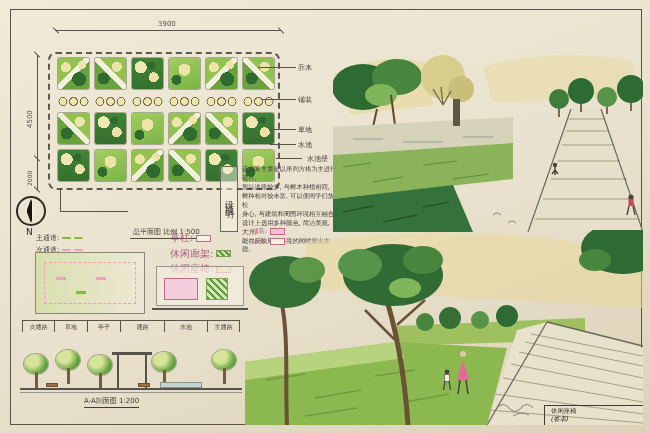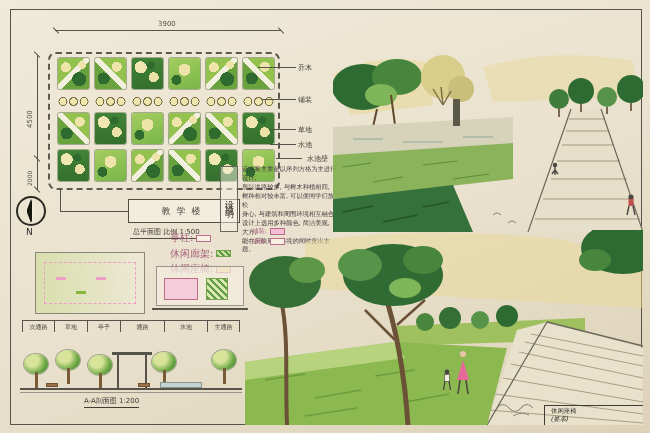--- a/index.html
+++ b/index.html
@@ -170,38 +170,41 @@
   <div class="leader" style="left:270px;top:144px;width:26px;"></div>
   <div class="leader" style="left:276px;top:158px;width:26px;"></div>
   <div class="callout" style="left:298px;top:63px;">乔木</div>
   <div class="callout" style="left:298px;top:95px;">铺装</div>
   <div class="callout" style="left:298px;top:125px;">草地</div>
   <div class="callout" style="left:298px;top:140px;">水池</div>
   <div class="callout" style="left:307px;top:154px;">水池壁</div>
 
   <div class="dimline" style="left:60px;top:188px;width:1px;height:23px;"></div>
   <div class="dimline" style="left:60px;top:211px;width:68px;height:1px;"></div>
-  <div class="building">教学楼</div>
   <div class="plan-caption">总平面图  比例 1:500</div>
 
   <div class="north">
     <div class="needle"></div>
   </div>
   <div class="north-n">N</div>
 
   <div class="notes-label">设计说明</div>
   <div class="notes">
     <div>该方案主要是以序列方格为主进行设计,</div>
     <div>所以道路较多, 与树木种植相间,</div>
     <div>树种相对较丰富, 可以使同学们放松</div>
     <div>身心, 与建筑和周围环境相互融合,</div>
     <div>设计上选用多种颜色, 简洁美观, 大方,</div>
     <div>能在反映周围环境的同时突出主题。</div>
   </div>
 
+  <div class="legend-paths">
+    <div><span>主通道:</span><span class="dash g"></span><span class="dash g"></span></div>
+    <div><span>次通道:</span><span class="dash k"></span><span class="dash k"></span></div>
+  </div>
   <div class="legend-mid">
     <div><span>亭柱:</span><span class="sw"></span></div>
     <div><span>休闲廊架:</span><span class="sw hatch"></span></div>
     <div><span>休闲座椅:</span><span class="sw yellow"></span></div>
   </div>
   <div class="legend-right">
     <div><span>铺装:</span><span class="sw pink"></span></div>
     <div><span>绿植:</span><span class="sw"></span></div>
   </div>
 

